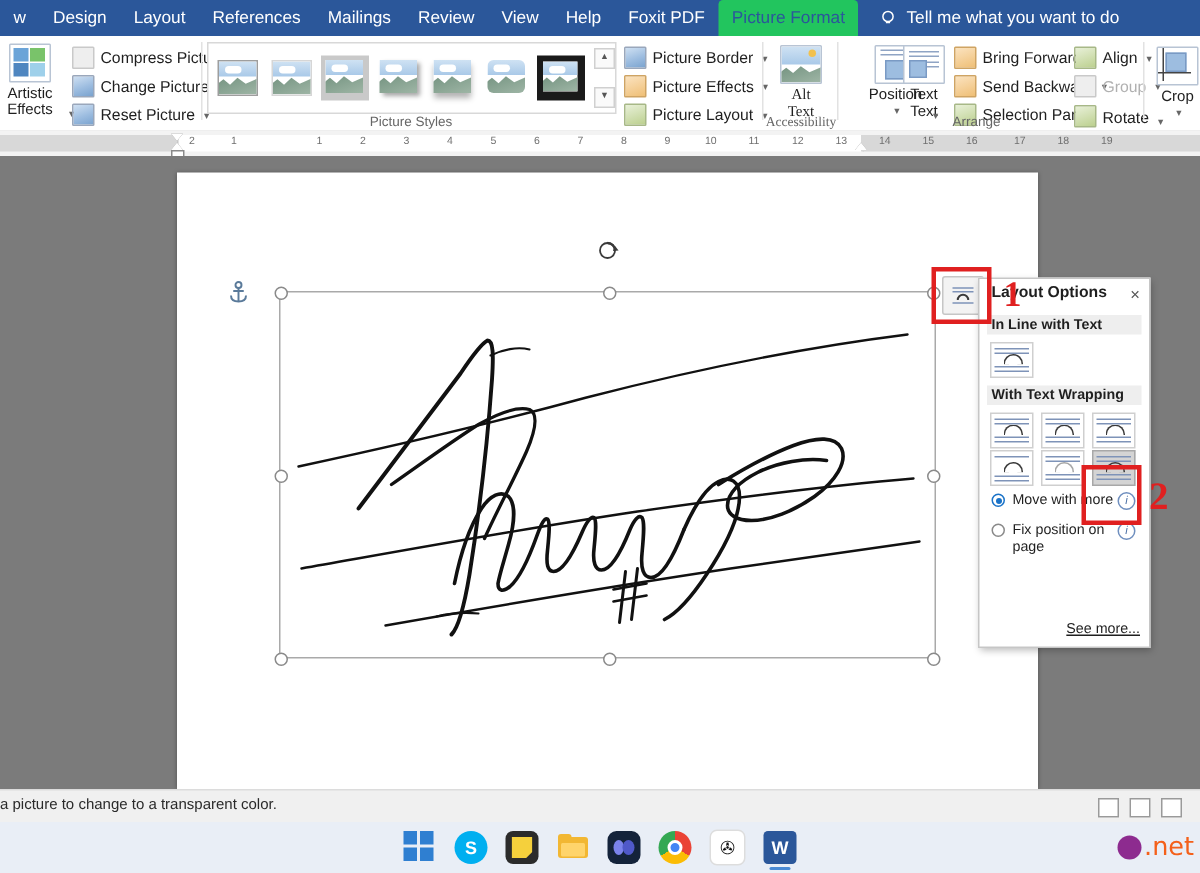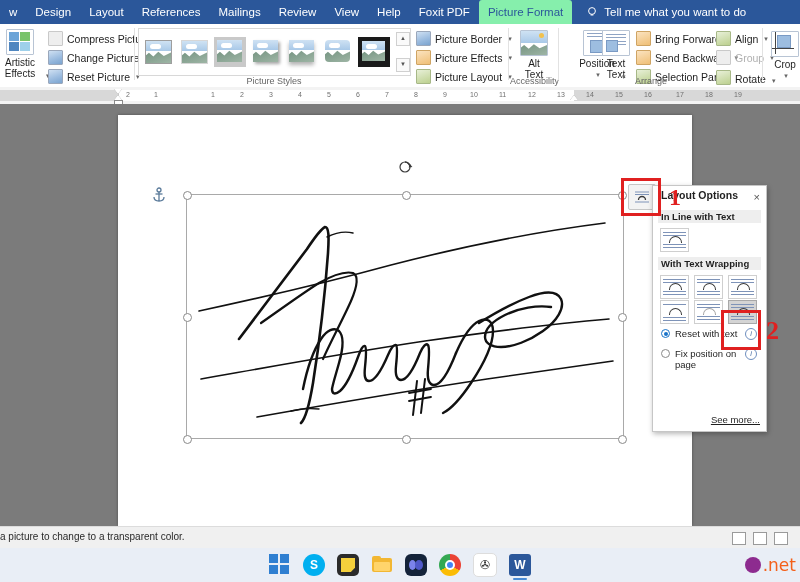--- a/index.html
+++ b/index.html
@@ -11,21 +11,21 @@
   
   .tabstrip{
     position:absolute;left:0;top:0;width:800px;height:24px;
     background:#2b579a;display:flex;align-items:flex-end;
   }
   .tab{
     height:24px;line-height:24px;padding:0 9px;color:#ffffff;font-size:11.5px;
     white-space:nowrap;
   }
   .tab.active{
-    background:#86efac;color:#2b579a;border-radius:3px 3px 0 0;font-weight:normal;
+    background:#22c55e;color:#2b579a;border-radius:3px 3px 0 0;font-weight:normal;
   }
   .tellme{
     display:flex;align-items:center;gap:6px;color:#ffffff;font-size:11.5px;
     margin-left:14px;height:24px;
   }
   .bulb{
     width:12px;height:12px;display:inline-block;position:relative;
   }
   
   .ribbon{
@@ -337,21 +337,21 @@
       </div>
       <div class="cmd" style="margin-top:2px;">
         <span class="micon g"></span>
         <span>Picture Layout</span>
         <span class="caret">▾</span>
       </div>
     </div>
   </div>
   <div class="gsep" style="left:508px;"></div>
 
-  <div class="group" style="left:510px;width:48px;">
+  <div class="group" style="left:510px;width:48px;font-family:Liberation Serif, serif;">
     <div class="bigbtn" style="position:absolute;left:3px;top:3px;">
       <div class="bigthumb">
         <div class="sky" style="height:50%;"></div>
         <div class="hills" style="height:55%;"></div>
         <div style="position:absolute;right:3px;top:2px;width:5px;height:5px;border-radius:50%;background:#f2c14e;"></div>
       </div>
       <span>Alt</span>
       <span>Text</span>
     </div>
     <div class="group-label">Accessibility</div>
@@ -578,21 +578,21 @@
     </div>
     <div class="wicon sel" style="left:75px;top:114px;">
       <div class="wline" style="top:3px;"></div>
         <div class="wline" style="top:6px;"></div>
       <div class="warc"></div>
       <div class="wline" style="top:15px;"></div>
         <div class="wline" style="top:18px;"></div>
     </div>
 
     <div class="radio on" style="left:8px;top:143px;"></div>
-    <div class="rlabel" style="left:22px;top:142px;width:68px;">Reset with text</div>
+    <div class="rlabel" style="left:22px;top:142px;width:68px;">Move with more</div>
     <div class="infoi" style="left:92px;top:142px;">i</div>
 
     <div class="radio" style="left:8px;top:163px;"></div>
     <div class="rlabel" style="left:22px;top:162px;width:62px;">Fix position on page</div>
     <div class="infoi" style="left:92px;top:162px;">i</div>
 
     <div class="seemore">See more...</div>
   </div>
 
   <div class="redbox" style="left:621px;top:74px;width:40px;height:38px;"></div>

